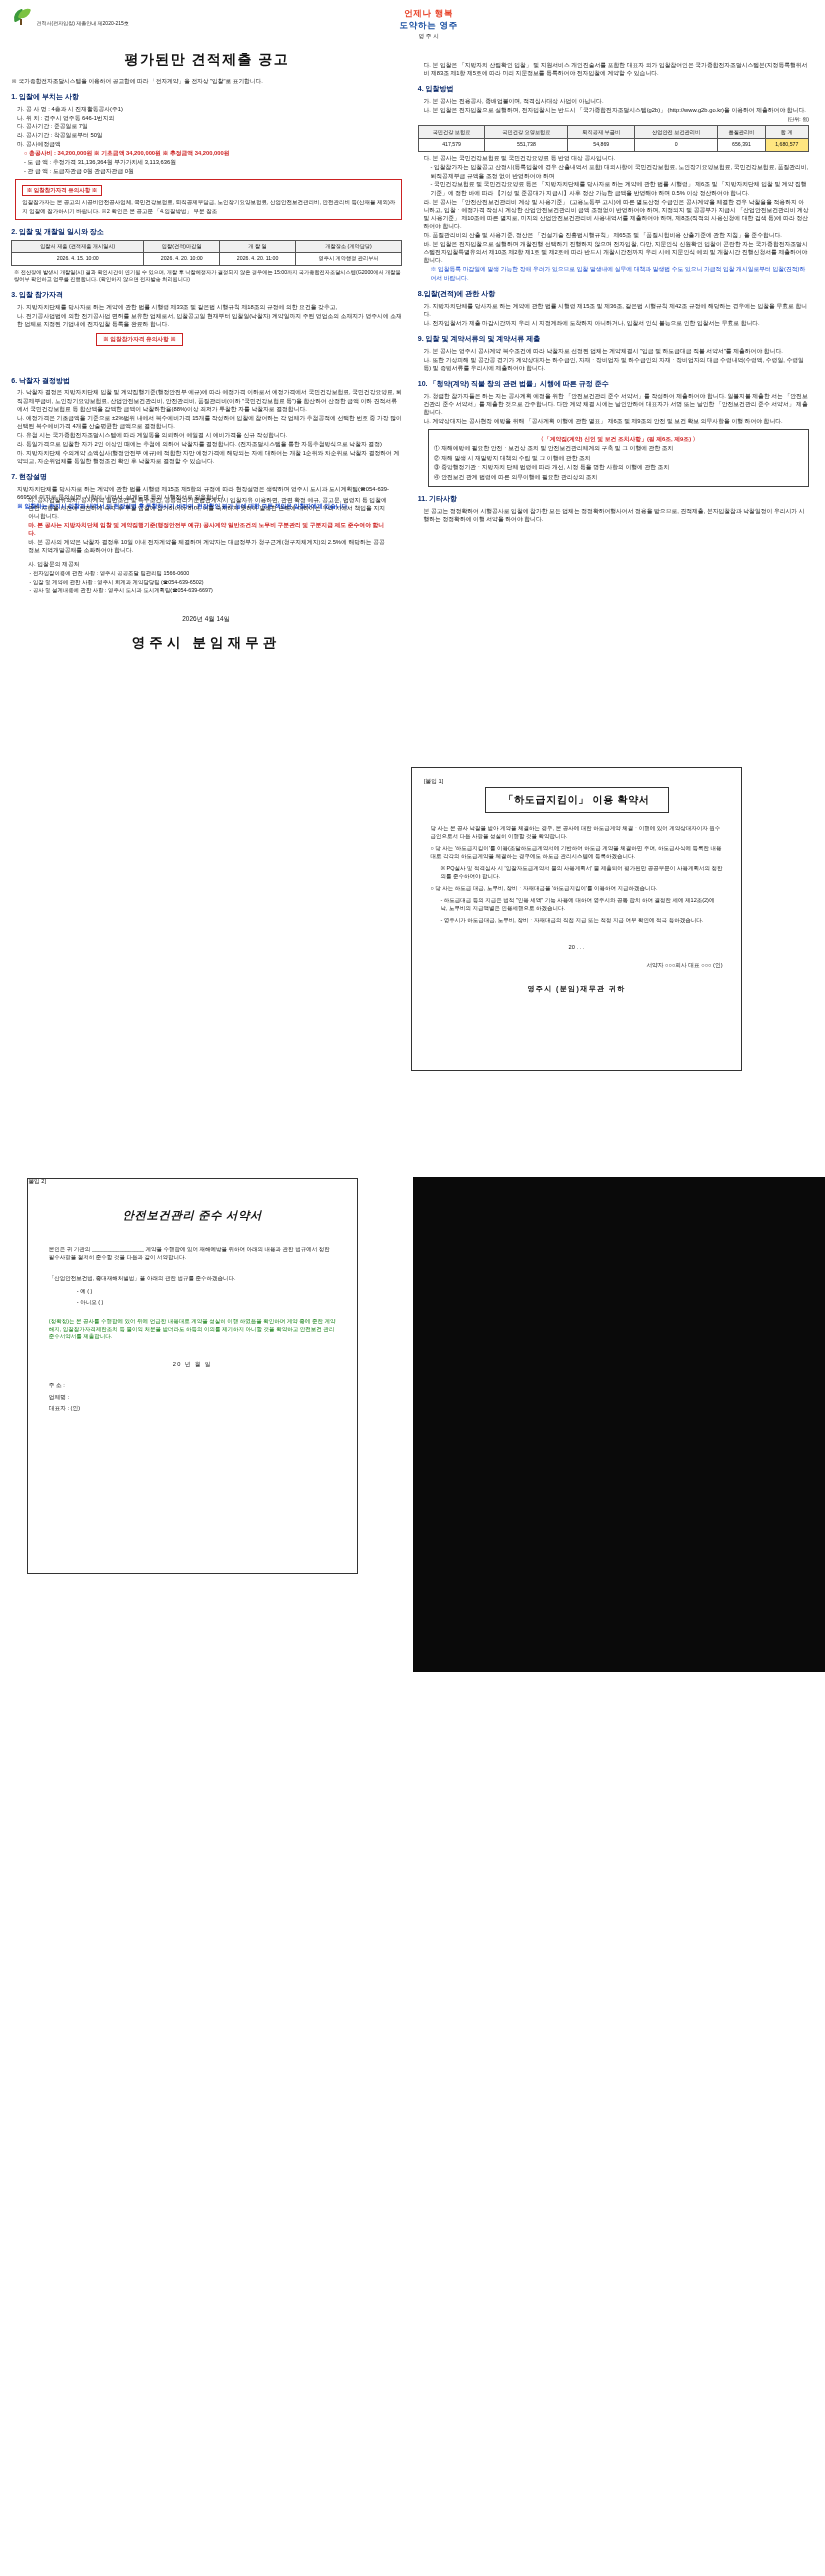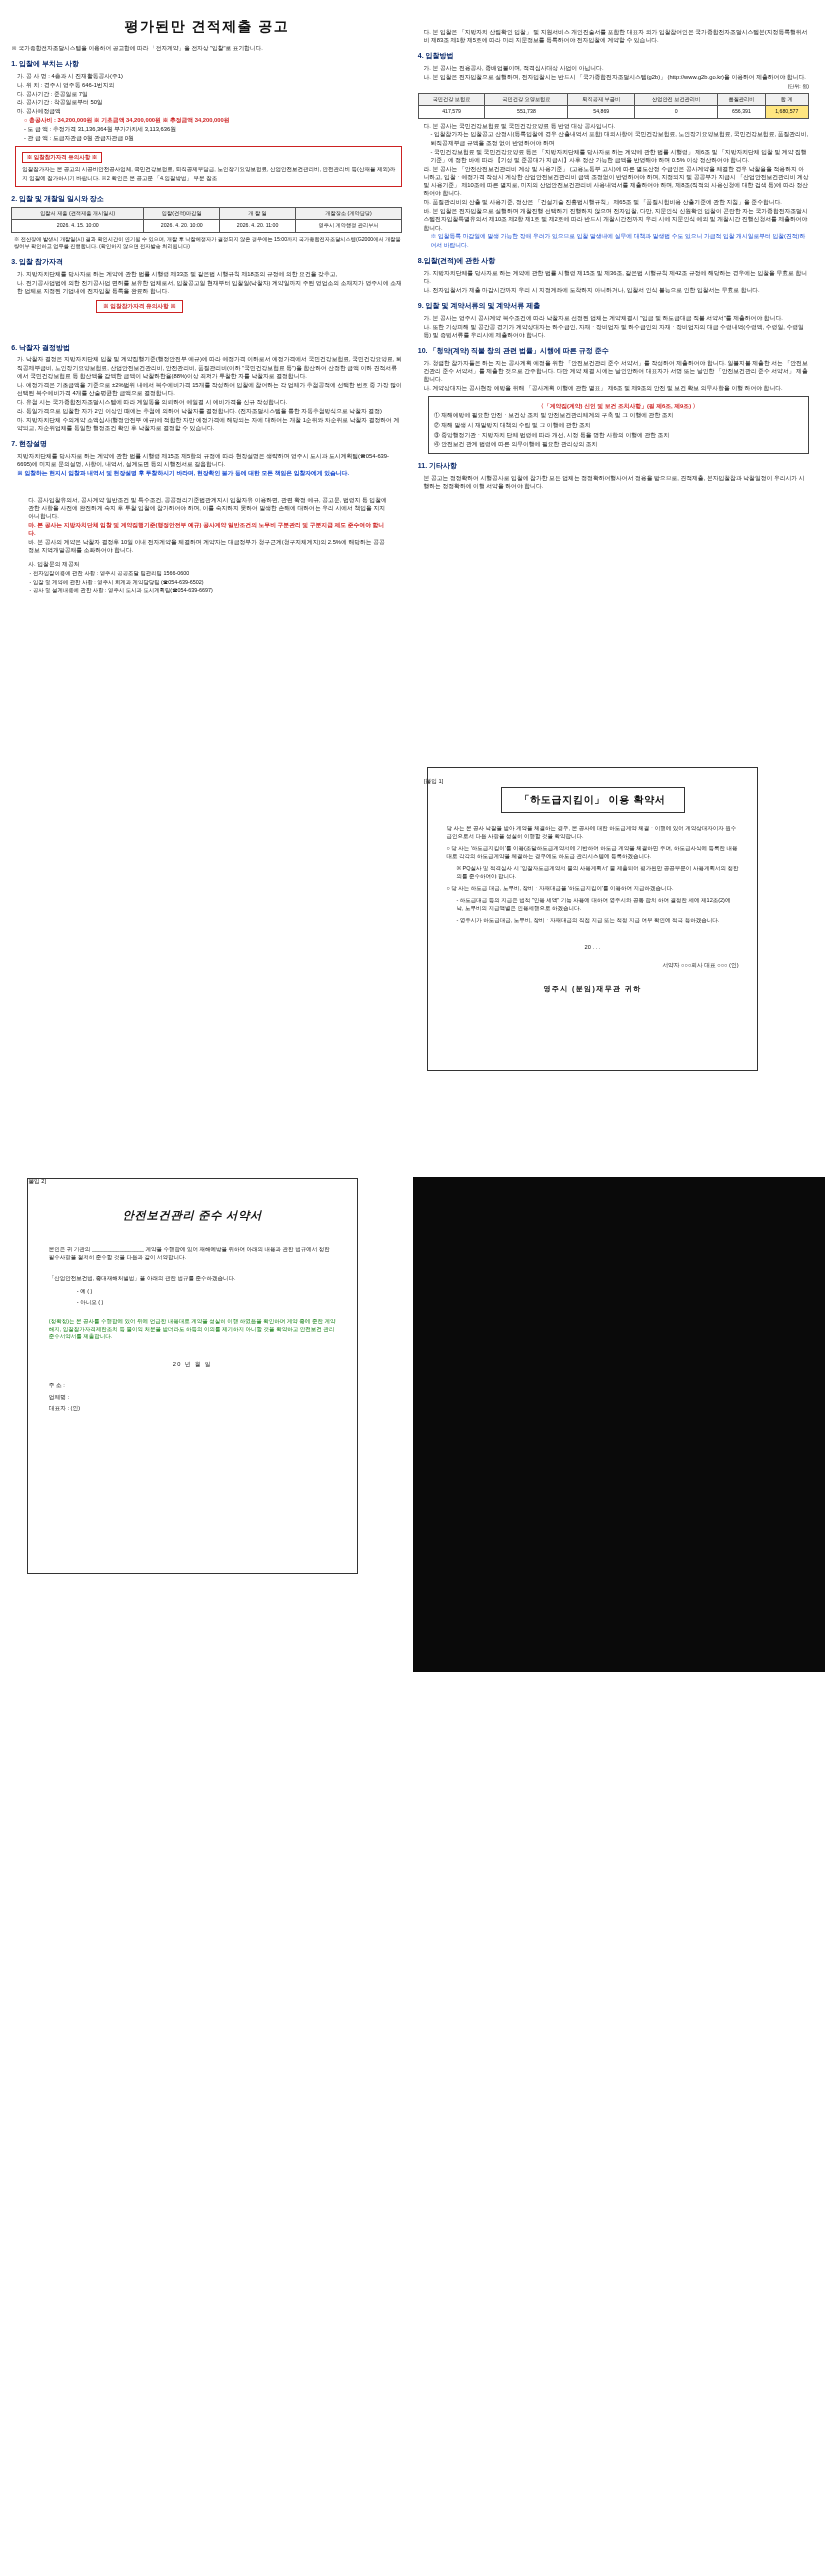--- a/index.html
+++ b/index.html
@@ -104,21 +104,21 @@
   .right { text-align:right; }
   .center { text-align:center; }
 
   .sign-block { text-align:center; margin-top: 18.4px; }
   .sign-date { font-size: 6.4px; margin-bottom: 10px; }
   .sign-name { font-size: 13.4px; font-weight: bold; letter-spacing: 4.2px; }
 
   .contact { font-size: 5.4px; margin-left: 7px; line-height:1.6; }
 
   
-  .p2 { height: 396px; padding: 0 17px; position: relative; }
+  .p2 { height: 396px; padding: 0 1px; position: relative; }
   .attach-label { font-size: 5.7px; margin: 10px 0 2.8px 15.5px; }
   .attach-box {
     border: 0.7px solid #333;
     width: 331px;
     margin-left: 410px;
     margin-top: -10px;
     padding: 14px 18.4px 18.4px 18.4px;
     min-height: 304px;
     position: relative;
   }
@@ -157,20 +157,36 @@
   .dark-fill {
     position:absolute;
     left: 413px; top: 0; width: 413px; height: 495px;
     background: #0a0a0a;
   }
 </style>
 </head>
 <body>
 
 <div class="page p1">
+  <div style="display:flex; justify-content:space-between; align-items:flex-start;">
+    <div class="logo-left">
+      <div class="leaf">
+          <span class="l1"></span>
+          <span class="l2"></span>
+          <span class="stem"></span>
+        </div>
+      <div class="hdr-left">견적서(전자입찰) 제출안내 제2020-215호</div>
+    </div>
+    <div class="logo-right">
+      <div class="r1">언제나 행복</div>
+      <div class="r2">도약하는 영주</div>
+      <div class="r3">영 주 시</div>
+    </div>
+    <div style="width:85px"></div>
+  </div>
 
   <div class="p1-cols">
 
     <div class="col">
       <div class="title">평가된만 견적제출 공고</div>
       <div class="intro">※ 국가종합전자조달시스템을 이용하여 공고함에 따라 「전자계약」을 전자상 "입찰"로 표기합니다.</div>
 
       <h3 class="sec">1. 입찰에 부치는 사항</h3>
       <p class="lvl1">가. 공 사 명 : 4층과 시 진재활동공사(주1)</p>
       <p class="lvl1">나. 위    치 : 경주시 영주동 646-1번지외</p>
@@ -294,20 +310,24 @@
   <div style="position:absolute; left:22.6px; top:495px; width:367px;">
     <p class="lvl1">다. 공사입찰유의서, 공사계약 일반조건 및 특수조건, 공공정리기준법관계지시 입찰자유 이용하면, 관련 확정 예규, 공고문, 법령지 등 입찰에 관한 사항을 사전에 완전하게 숙지 후 투찰 입찰에 참가하여야 하며, 이를 숙지하지 못하여 발생한 손해에 대하여는 우리 시에서 책임을 지지 아니합니다.</p>
     <p class="lvl1 redb">마. 본 공사는 지방자치단체 입찰 및 계약집행기준(행정안전부 예규) 공사계약 일반조건의 노무비 구분관리 및 구분지급 제도 준수여야 합니다.</p>
     <p class="lvl1">바. 본 공사의 계약은 낙찰자 결정후 10일 이내 전자계약을 체결하며 계약자는 대금정부가 청구근계(청구지체계지)의 2.5%에 해당하는 공공정보 지역개발공채를 소화하여야 합니다.</p>
     <p class="lvl1" style="margin-top:5.7px">사. 입찰문의 제공처</p>
     <div class="contact">
       <div>- 전자입찰이용에 관한 사항 : 영주시 공공조달 팀관리팀 1566-0600</div>
       <div>- 입찰 및 계약에 관한 사항 : 영주시 회계과 계약담당팀 (☎054-639-6502)</div>
       <div>- 공사 및 설계내용에 관한 사항 : 영주시 도시과 도시계획팀(☎054-639-6697)</div>
     </div>
+    <div class="sign-block">
+      <div class="sign-date">2026년 4월 14일</div>
+      <div class="sign-name">영주시 분임재무관</div>
+    </div>
   </div>
 </div>
 
 <div class="page p2">
   <div style="position:absolute; left:424px; top:10px;">
     <div class="attach-label" style="margin:0 0 2.8px 0;">[붙임 1]</div>
   </div>
   <div class="attach-box" style="margin-top:18.4px;">
     <div class="attach-title">「하도급지킴이」 이용 확약서</div>
     <p>당 사는 본 공사 낙찰을 받아 계약을 체결하는 경우, 본 공사에 대한 하도급계약 체결ㆍ이행에 있어 계약상대자이자 원수급인으로서 다음 사항을 성실히 이행할 것을 확약합니다.</p>

